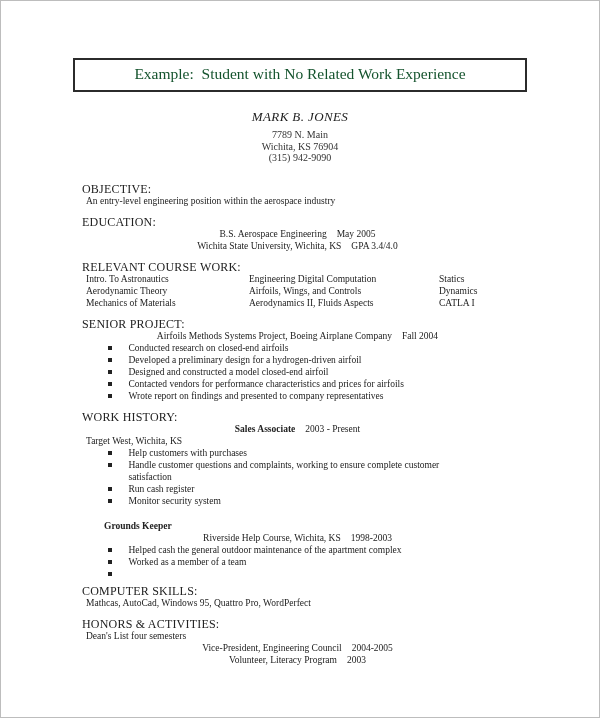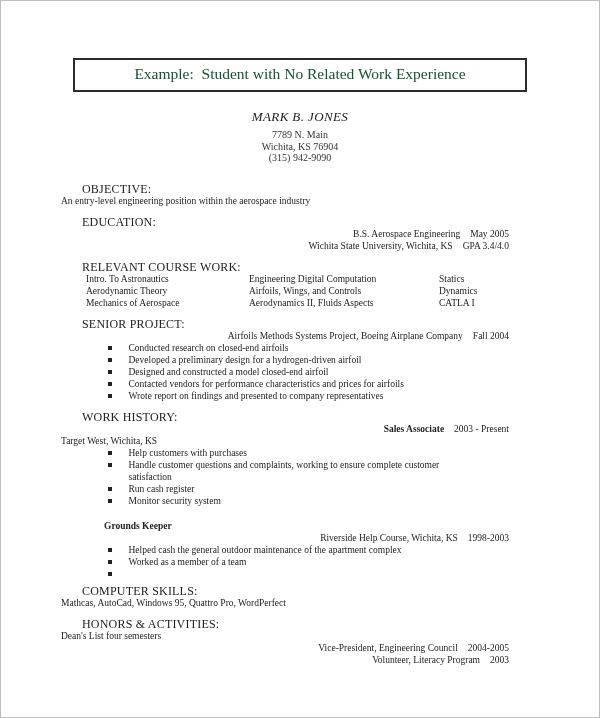--- a/index.html
+++ b/index.html
@@ -27,23 +27,23 @@
   .center-header { text-align: center; margin-top: 17px; }
   .name { font-size: 13px; letter-spacing: 0.4px; margin-bottom: 4px; color: #1c1c1c; font-style: italic; }
   .contact-line { font-size: 10px; line-height: 11.5px; color: #333333; }
   .content {
     margin: 19px 90px 0 60px;
     font-size: 9.5px;
     line-height: 12px;
   }
   .section { margin-bottom: 9px; }
   .heading { font-size: 12px; letter-spacing: 0.2px; padding-left: 21px; }
-  .indent { }
+  .indent { margin-left: 25px; }
   .indent2 { margin-left: 43px; }
-  .flexline { display: flex; justify-content: flex-end; }
+  .flexline { display: flex; justify-content: center; }
   .flexline .right { flex: none; padding-left: 10px; }
   .bold { font-weight: bold; }
   .course-grid {
     display: grid;
     grid-template-columns: 163px 190px 1fr;
     margin-left: 25px;
   }
   .bullet { display: flex; margin-left: 47px; }
   .marker {
     flex: none;
@@ -94,21 +94,21 @@
         <span>Intro. To Astronautics</span>
         <span>Engineering Digital Computation</span>
         <span>Statics</span>
       </div>
       <div class="course-grid">
         <span>Aerodynamic Theory</span>
         <span>Airfoils, Wings, and Controls</span>
         <span>Dynamics</span>
       </div>
       <div class="course-grid">
-        <span>Mechanics of Aerospace</span>
+        <span>Mechanics of Materials</span>
         <span>Aerodynamics II, Fluids Aspects</span>
         <span>CATLA I</span>
       </div>
     </div>
 
     <div class="section">
       <div class="heading">SENIOR PROJECT:</div>
       <div class="flexline indent">
         <span>Airfoils Methods Systems Project, Boeing Airplane Company</span>
         <span class="right">Fall 2004</span>

